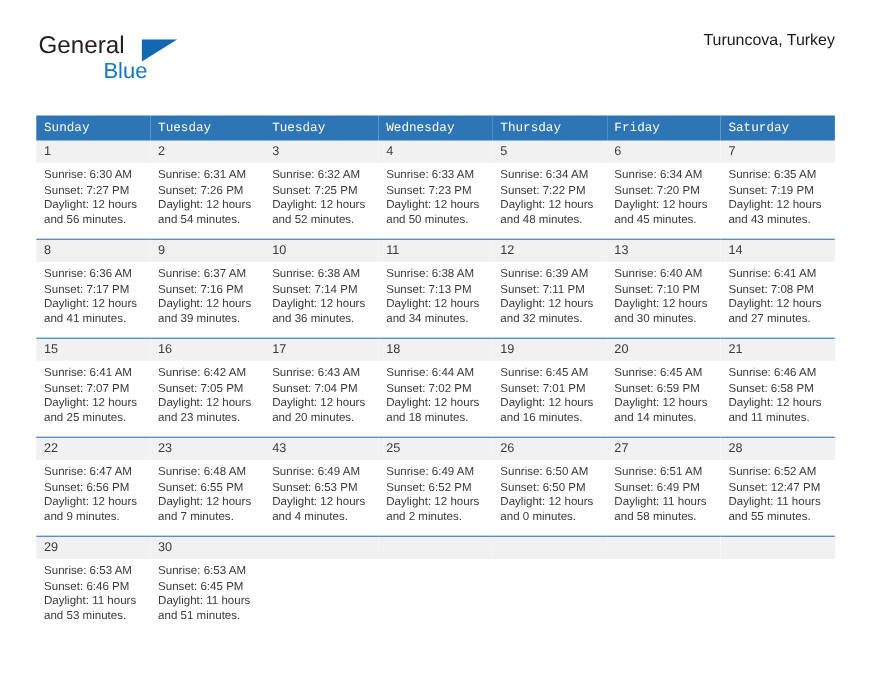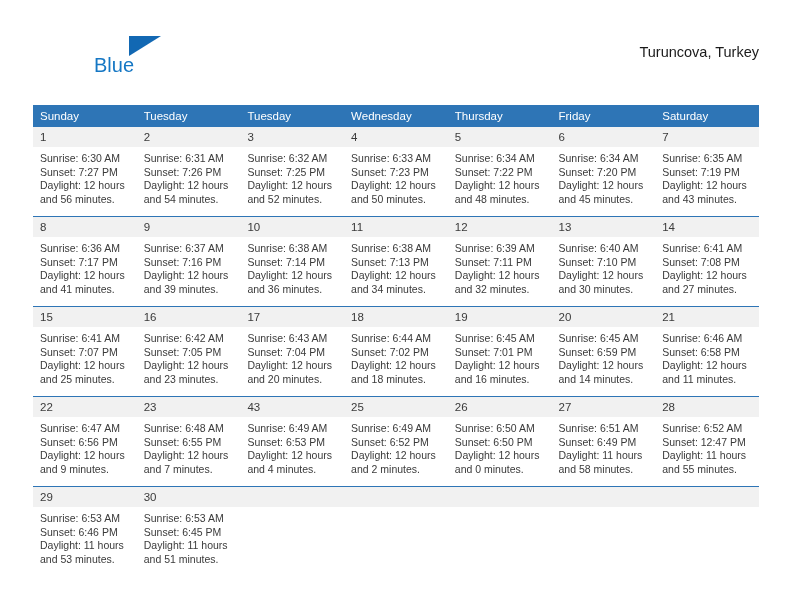--- a/index.html
+++ b/index.html
@@ -73,21 +73,21 @@
     top: 0;
     text-align: right;
   }
   .cal-title {
     font-size: 26px;
     color: #1a1a1a;
     line-height: 32px;
     white-space: nowrap;
   }
   .cal-subtitle {
-    margin-top: 15px;
+    margin-top: 0;
     font-size: 14.5px;
     color: #1a1a1a;
     line-height: 18px;
     white-space: nowrap;
   }
 
   
   .calendar {
     position: absolute;
     left: 33px;
@@ -99,20 +99,21 @@
 
   .calendar th {
     background: #2e75b6;
     color: #ffffff;
     font-size: 11.5px;
     font-weight: normal;
     text-align: left;
     padding: 5px 0 5px 7px;
     height: 10px;
     border: none;
+    font-family: Liberation Mono, monospace;
   }
 
   .weekrow > td {
     vertical-align: top;
     padding: 0;
     border-top: 1px solid #2e75b6;
     background: #ffffff;
   }
   .weekrow.first > td {
     border-top: none;
@@ -146,20 +147,21 @@
   }
 </style>
 </head>
 <body>
 
 <div class="page">
 
   <div class="header">
 
     <div class="logo">
+      <span class="logo-general">General</span>
       <span class="logo-tri"></span>
       <span class="logo-blue">Blue</span>
     </div>
 
     <div class="title-block">
       <div class="cal-subtitle">Turuncova, Turkey</div>
     </div>
 
   </div>
 

